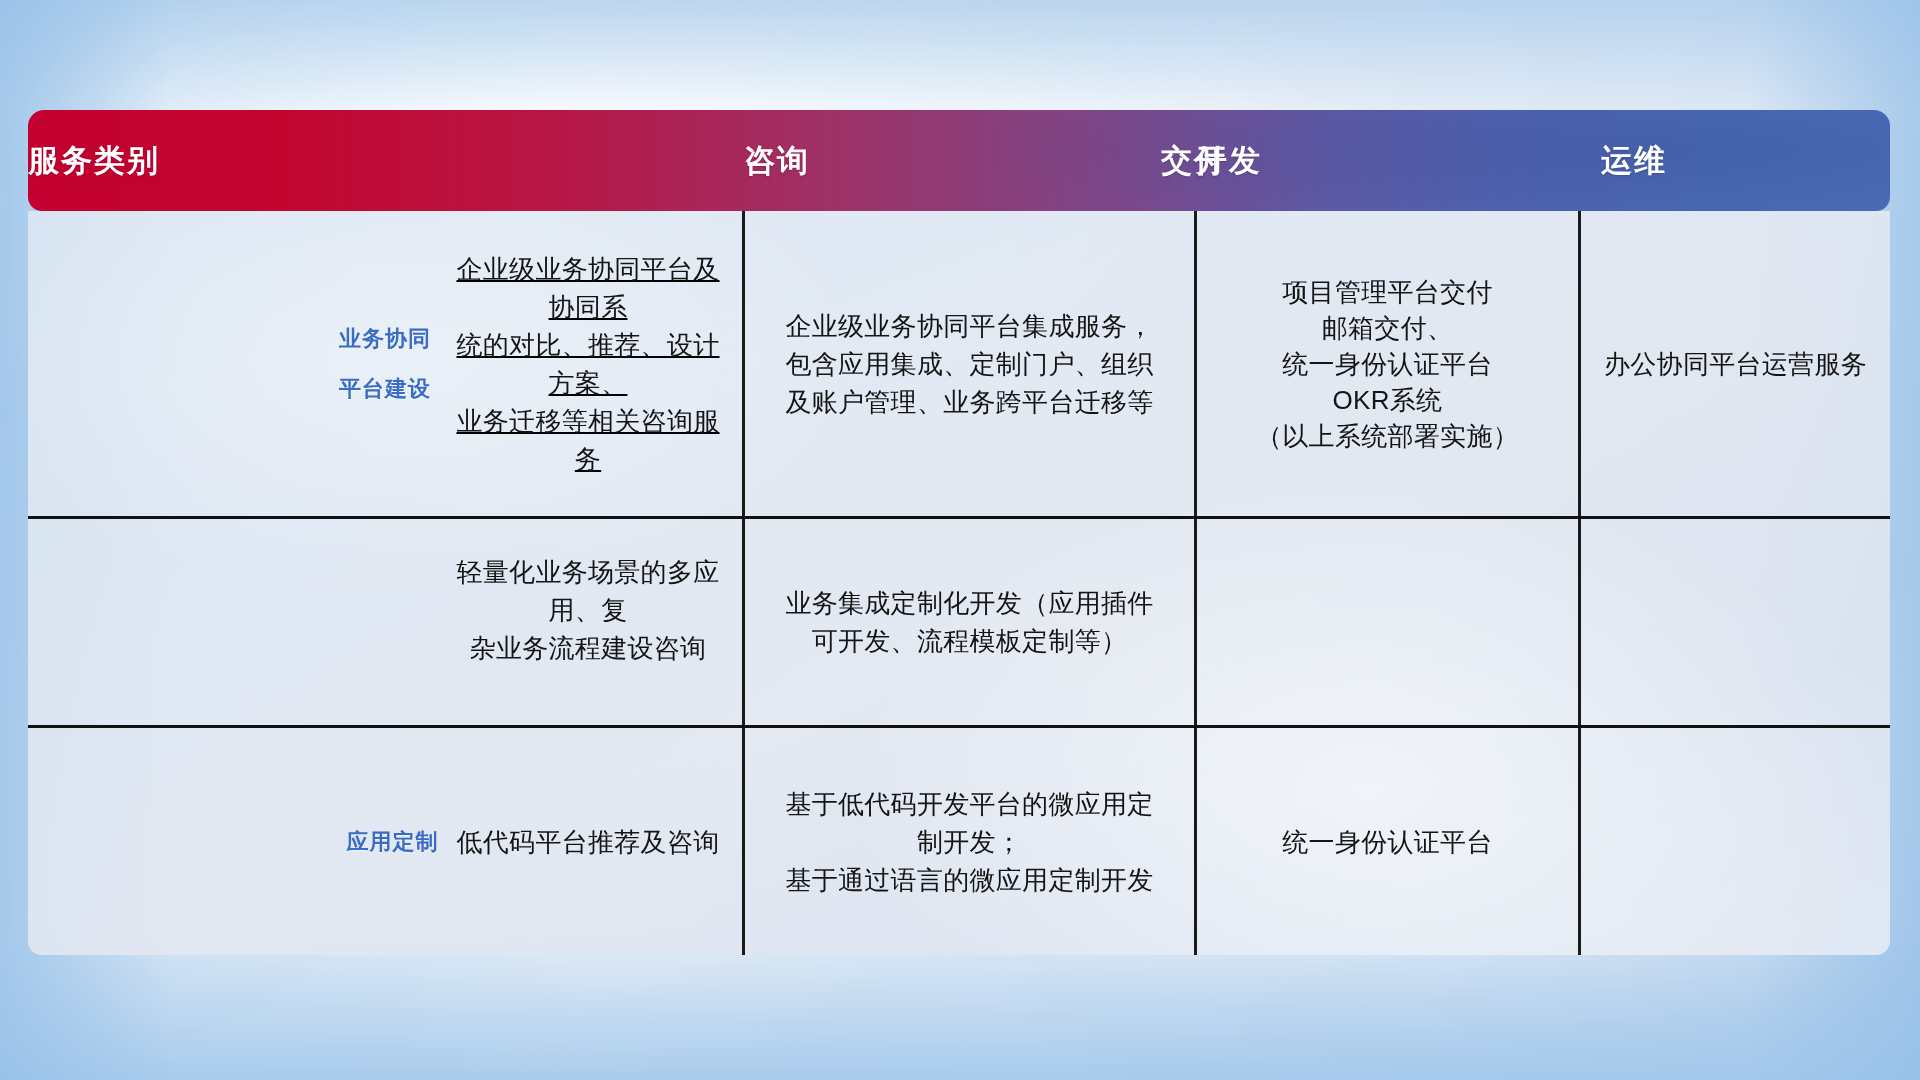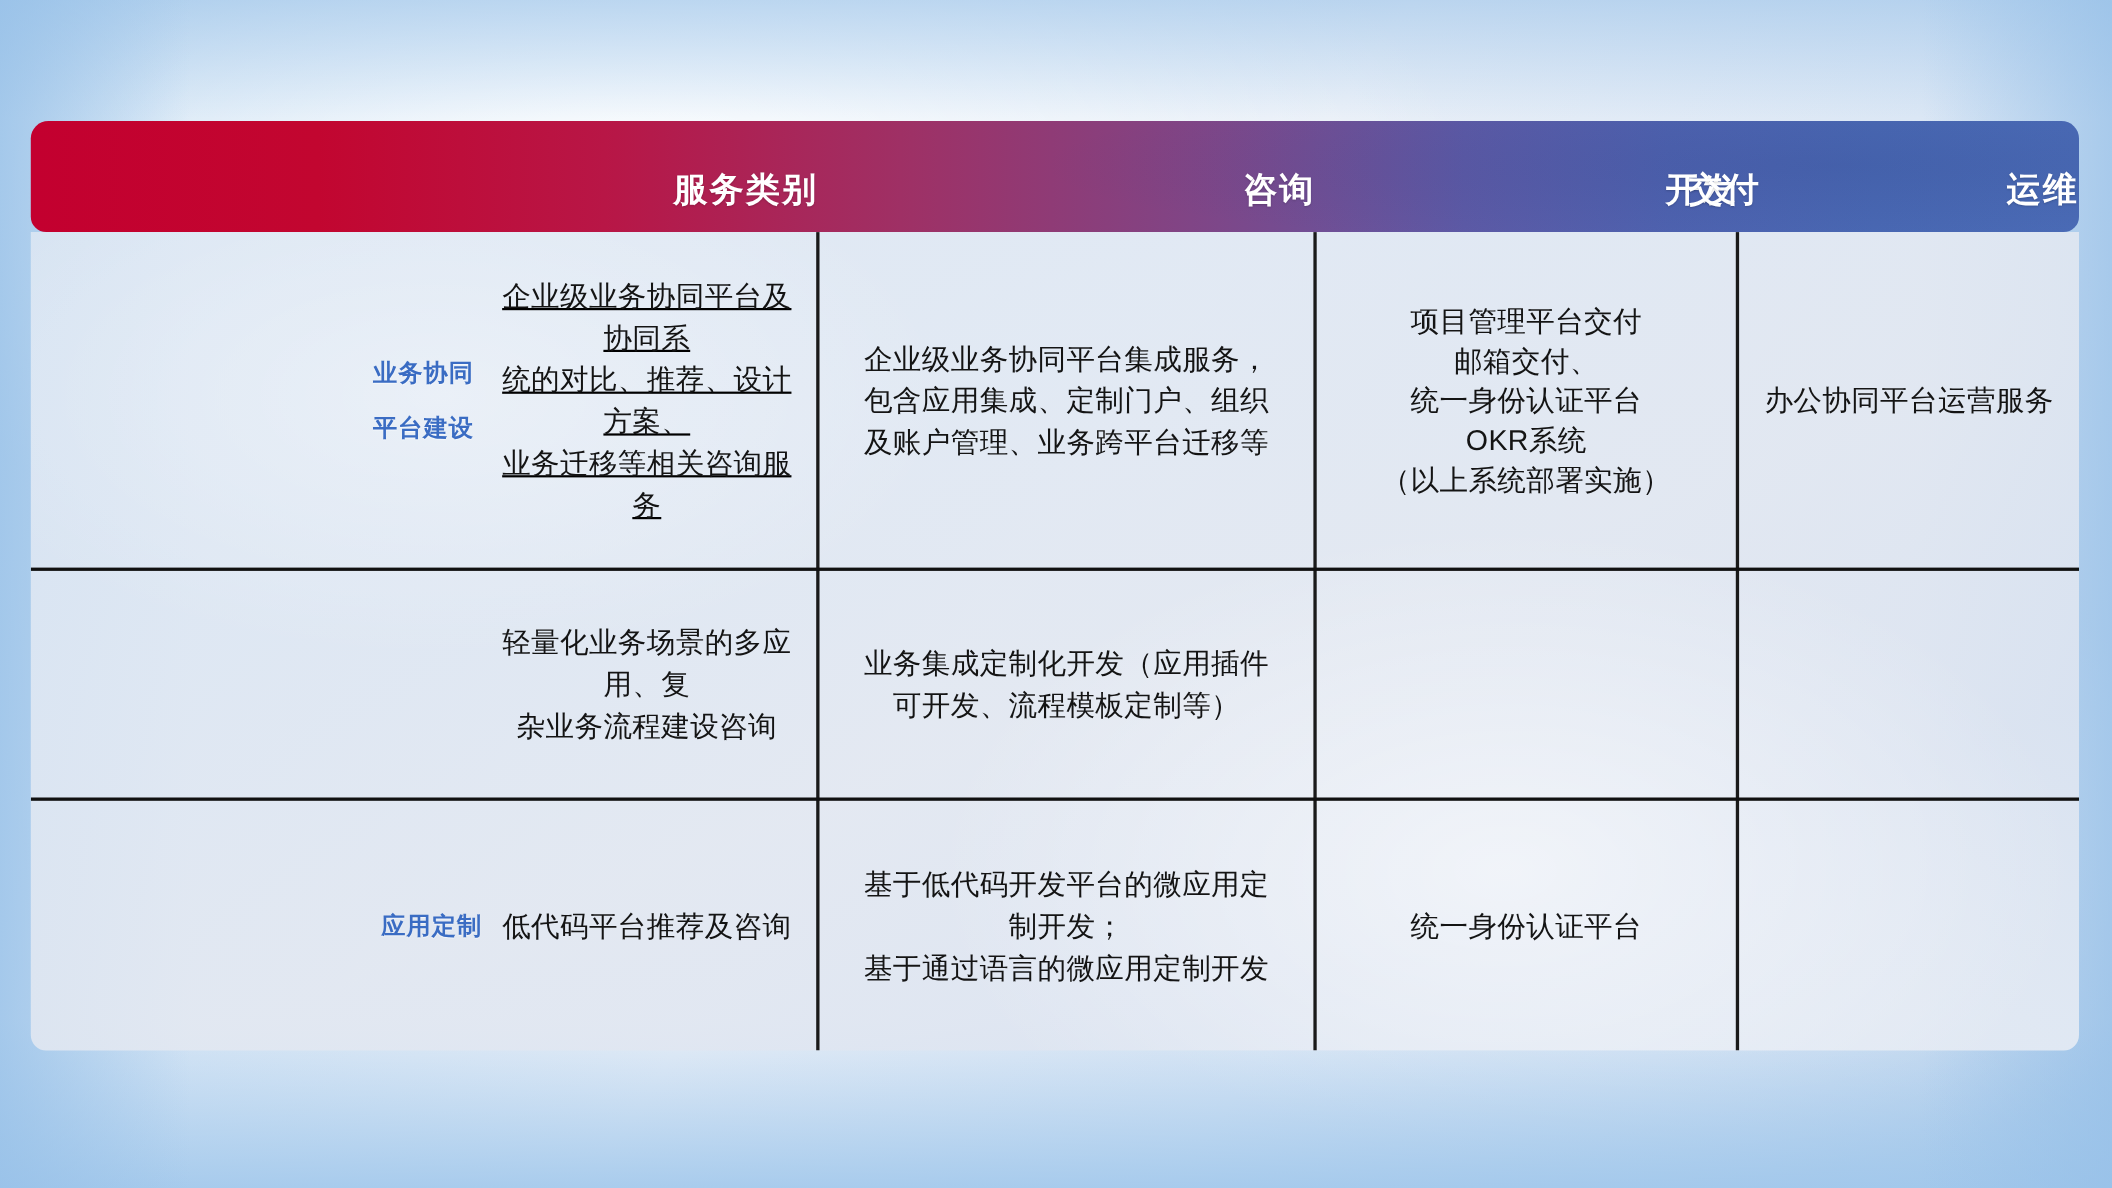--- a/index.html
+++ b/index.html
@@ -44,21 +44,21 @@
         #4f63b0 80%,
         #4a69b4 90%,
         #4b6cb7 100%);
     overflow:hidden;
   }
   #thead .noise{
     position:absolute;inset:0;
     background:radial-gradient(ellipse 60% 120% at 88% 40%, rgba(40,60,130,.18) 0%, rgba(40,60,130,0) 65%);
   }
   .hcell{
-    position:absolute;top:12px;height:101px;display:flex;align-items:center;justify-content:flex-end;
+    position:absolute;top:0;height:101px;display:flex;align-items:center;justify-content:flex-start;
     color:#ffffff;font-weight:bold;font-size:31px;letter-spacing:2px;
     text-shadow:0 1px 2px rgba(0,0,0,.18);
   }
   
   #tbody{
     position:absolute;left:0;top:101px;width:1862px;height:744px;
     border-radius:0 0 14px 14px;
     background:linear-gradient(160deg, rgba(219,230,243,.92) 0%, rgba(224,232,243,.90) 30%, rgba(227,232,241,.88) 55%, rgba(222,229,241,.90) 78%, rgba(229,235,244,.92) 100%);
     overflow:hidden;
   }
@@ -145,21 +145,21 @@
       <div class="txt">项目管理平台交付
 邮箱交付、
 统一身份认证平台
 OKR系统
 （以上系统部署实施）</div>
     </div>
     <div class="cell body-txt" style="left:1553px;top:0px;width:309px;height:305px;">
       <div class="txt">办公协同平台运营服务</div>
     </div>
 
-    <div class="cell body-txt" style="left:0px;top:308px;width:714px;height:206px;padding-left:420px;">
+    <div class="cell body-txt" style="left:0px;top:296px;width:714px;height:206px;padding-left:420px;">
       <div class="txt">轻量化业务场景的多应用、复
 杂业务流程建设咨询</div>
     </div>
     <div class="cell body-txt" style="left:717px;top:308px;width:449px;height:206px;">
       <div class="txt">业务集成定制化开发（应用插件
 可开发、流程模板定制等）</div>
     </div>
     <div class="cell body-txt" style="left:1169px;top:308px;width:381px;height:206px;">
       <div class="txt"></div>
     </div>

